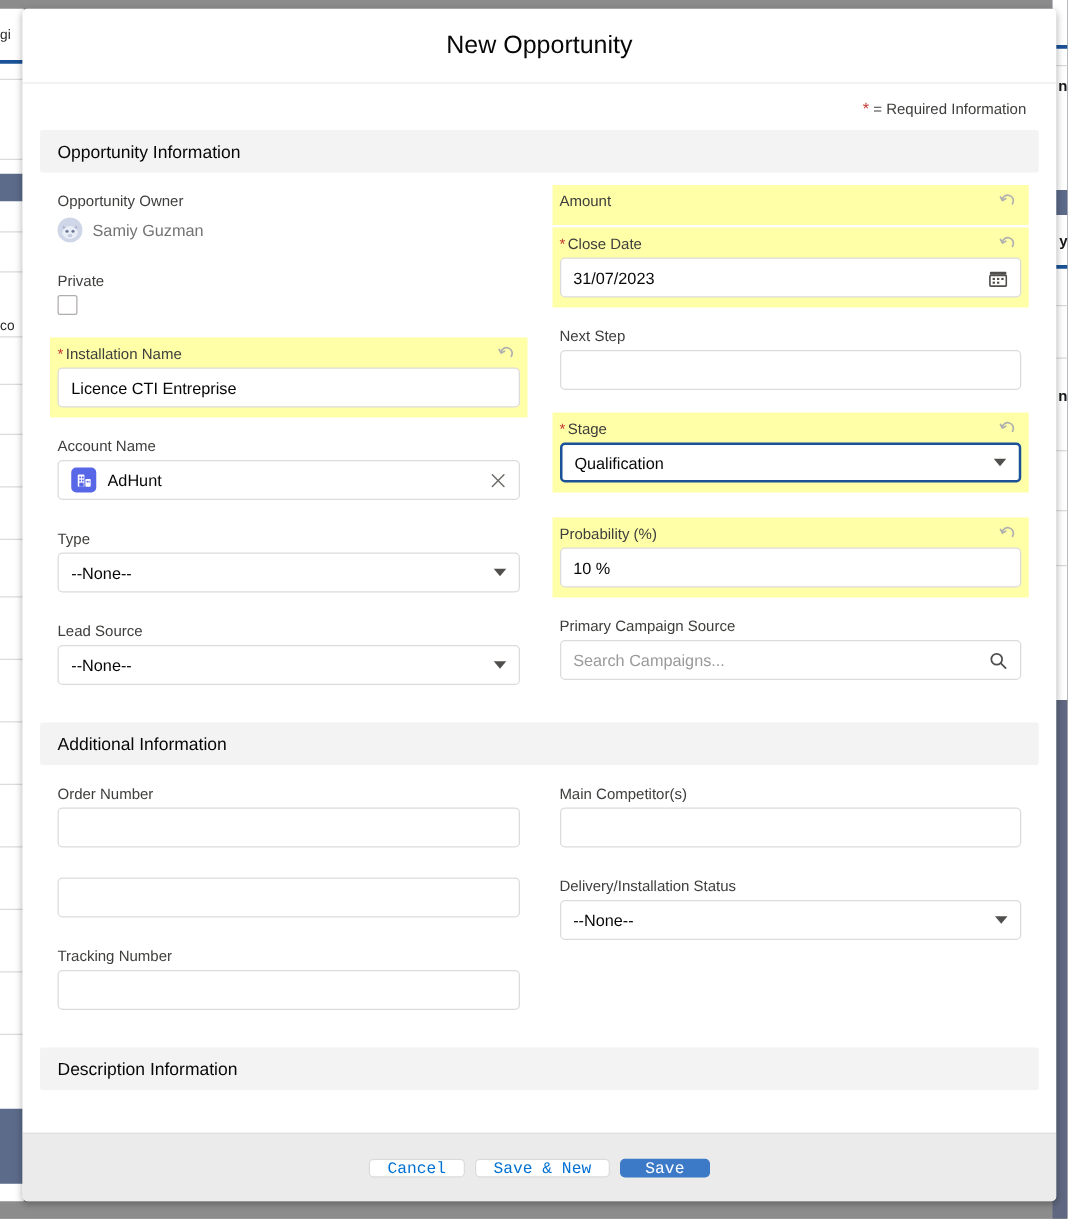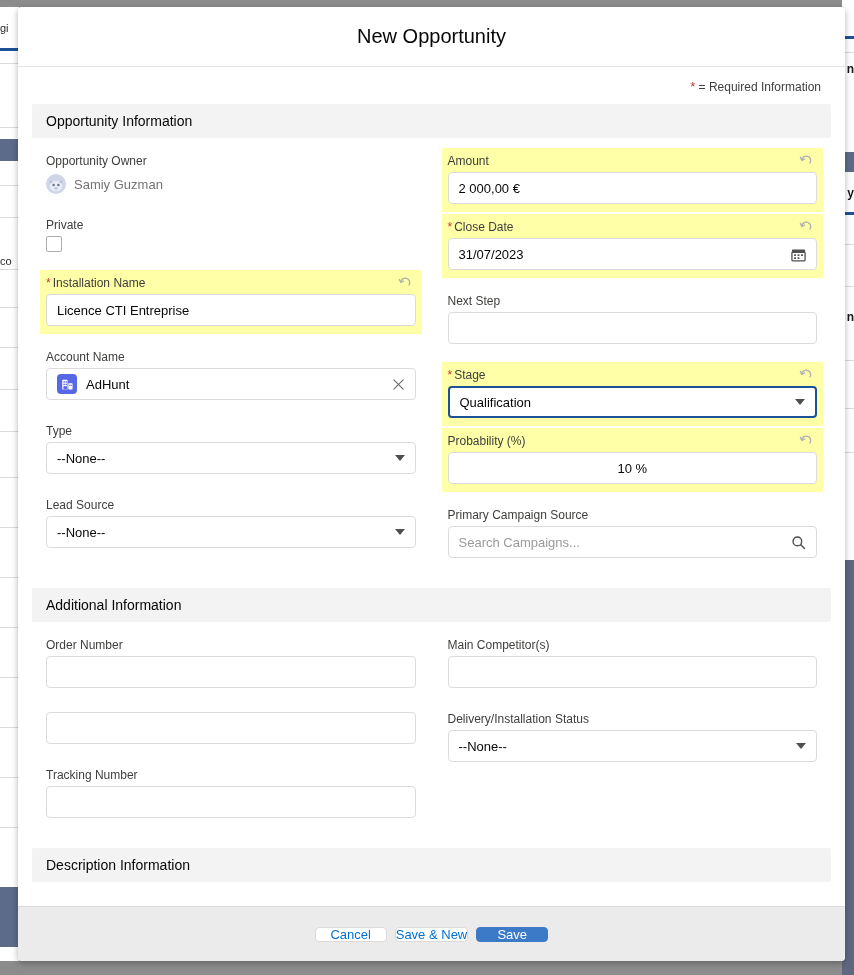--- a/index.html
+++ b/index.html
@@ -160,24 +160,24 @@
   .owner-name { font-size: 13px; color: #737373; }
 
   .checkbox {
     width: 16px; height: 16px;
     border: 1px solid #b0adab; border-radius: 2px;
     background: #fff;
   }
 
   .btn {
     height: 15px; min-width: 72px;
-    padding: 0 0;
+    padding: 0 14px;
     border-radius: 4px;
     font-size: 13px;
-    font-family: Liberation Sans, sans-serif;
+    font-family: Liberation Mono, monospace;
     display: inline-flex; align-items: center; justify-content: center;
     cursor: pointer;
   }
   .btn-neutral { background: #fff; border: 1px solid #dddbda; color: #0070d2; }
   .btn-brand { background: #3c7ac7; border: 1px solid #3c7ac7; color: #fff; }
 
   .spacer-sm { height: 10px; }
 </style>
 </head>
 <body>
@@ -344,23 +344,20 @@
       <div class="col">
 
         <div class="field hl">
           <div class="field-label">Amount</div>
           <span class="undo-icon">
             <svg width="16" height="16" viewBox="0 0 16 16" fill="none" stroke="#b0b0b0" stroke-width="1.4" stroke-linecap="round" stroke-linejoin="round">
               <path d="M3 7 C3 4 6 2.6 8.6 3.4 C11.4 4.2 12.6 7.4 11 10"></path>
               <polyline points="1.4,4.6 3,7.4 5.6,6"></polyline>
             </svg>
           </span>
-          <div class="inp">
-            <span class="val">2 000,00 €</span>
-          </div>
         </div>
 
         <div class="field hl" style="margin-top:2px;">
           <div class="field-label">
             <span class="star">*</span>
             <span>Close Date</span>
           </div>
           <span class="undo-icon">
             <svg width="16" height="16" viewBox="0 0 16 16" fill="none" stroke="#b0b0b0" stroke-width="1.4" stroke-linecap="round" stroke-linejoin="round">
               <path d="M3 7 C3 4 6 2.6 8.6 3.4 C11.4 4.2 12.6 7.4 11 10"></path>
@@ -406,21 +403,21 @@
             </svg>
           </span>
           <div class="inp focused">
             <span class="val">Qualification</span>
             <span class="right-ico">
                 <span class="caret"></span>
               </span>
           </div>
         </div>
 
-        <div class="field hl" style="margin-top:2px;text-align:center;">
+        <div class="field hl" style="margin-top:20px;">
           <div class="field-label">Probability (%)</div>
           <span class="undo-icon">
             <svg width="16" height="16" viewBox="0 0 16 16" fill="none" stroke="#b0b0b0" stroke-width="1.4" stroke-linecap="round" stroke-linejoin="round">
               <path d="M3 7 C3 4 6 2.6 8.6 3.4 C11.4 4.2 12.6 7.4 11 10"></path>
               <polyline points="1.4,4.6 3,7.4 5.6,6"></polyline>
             </svg>
           </span>
           <div class="inp">
             <span class="val">10 %</span>
           </div>

